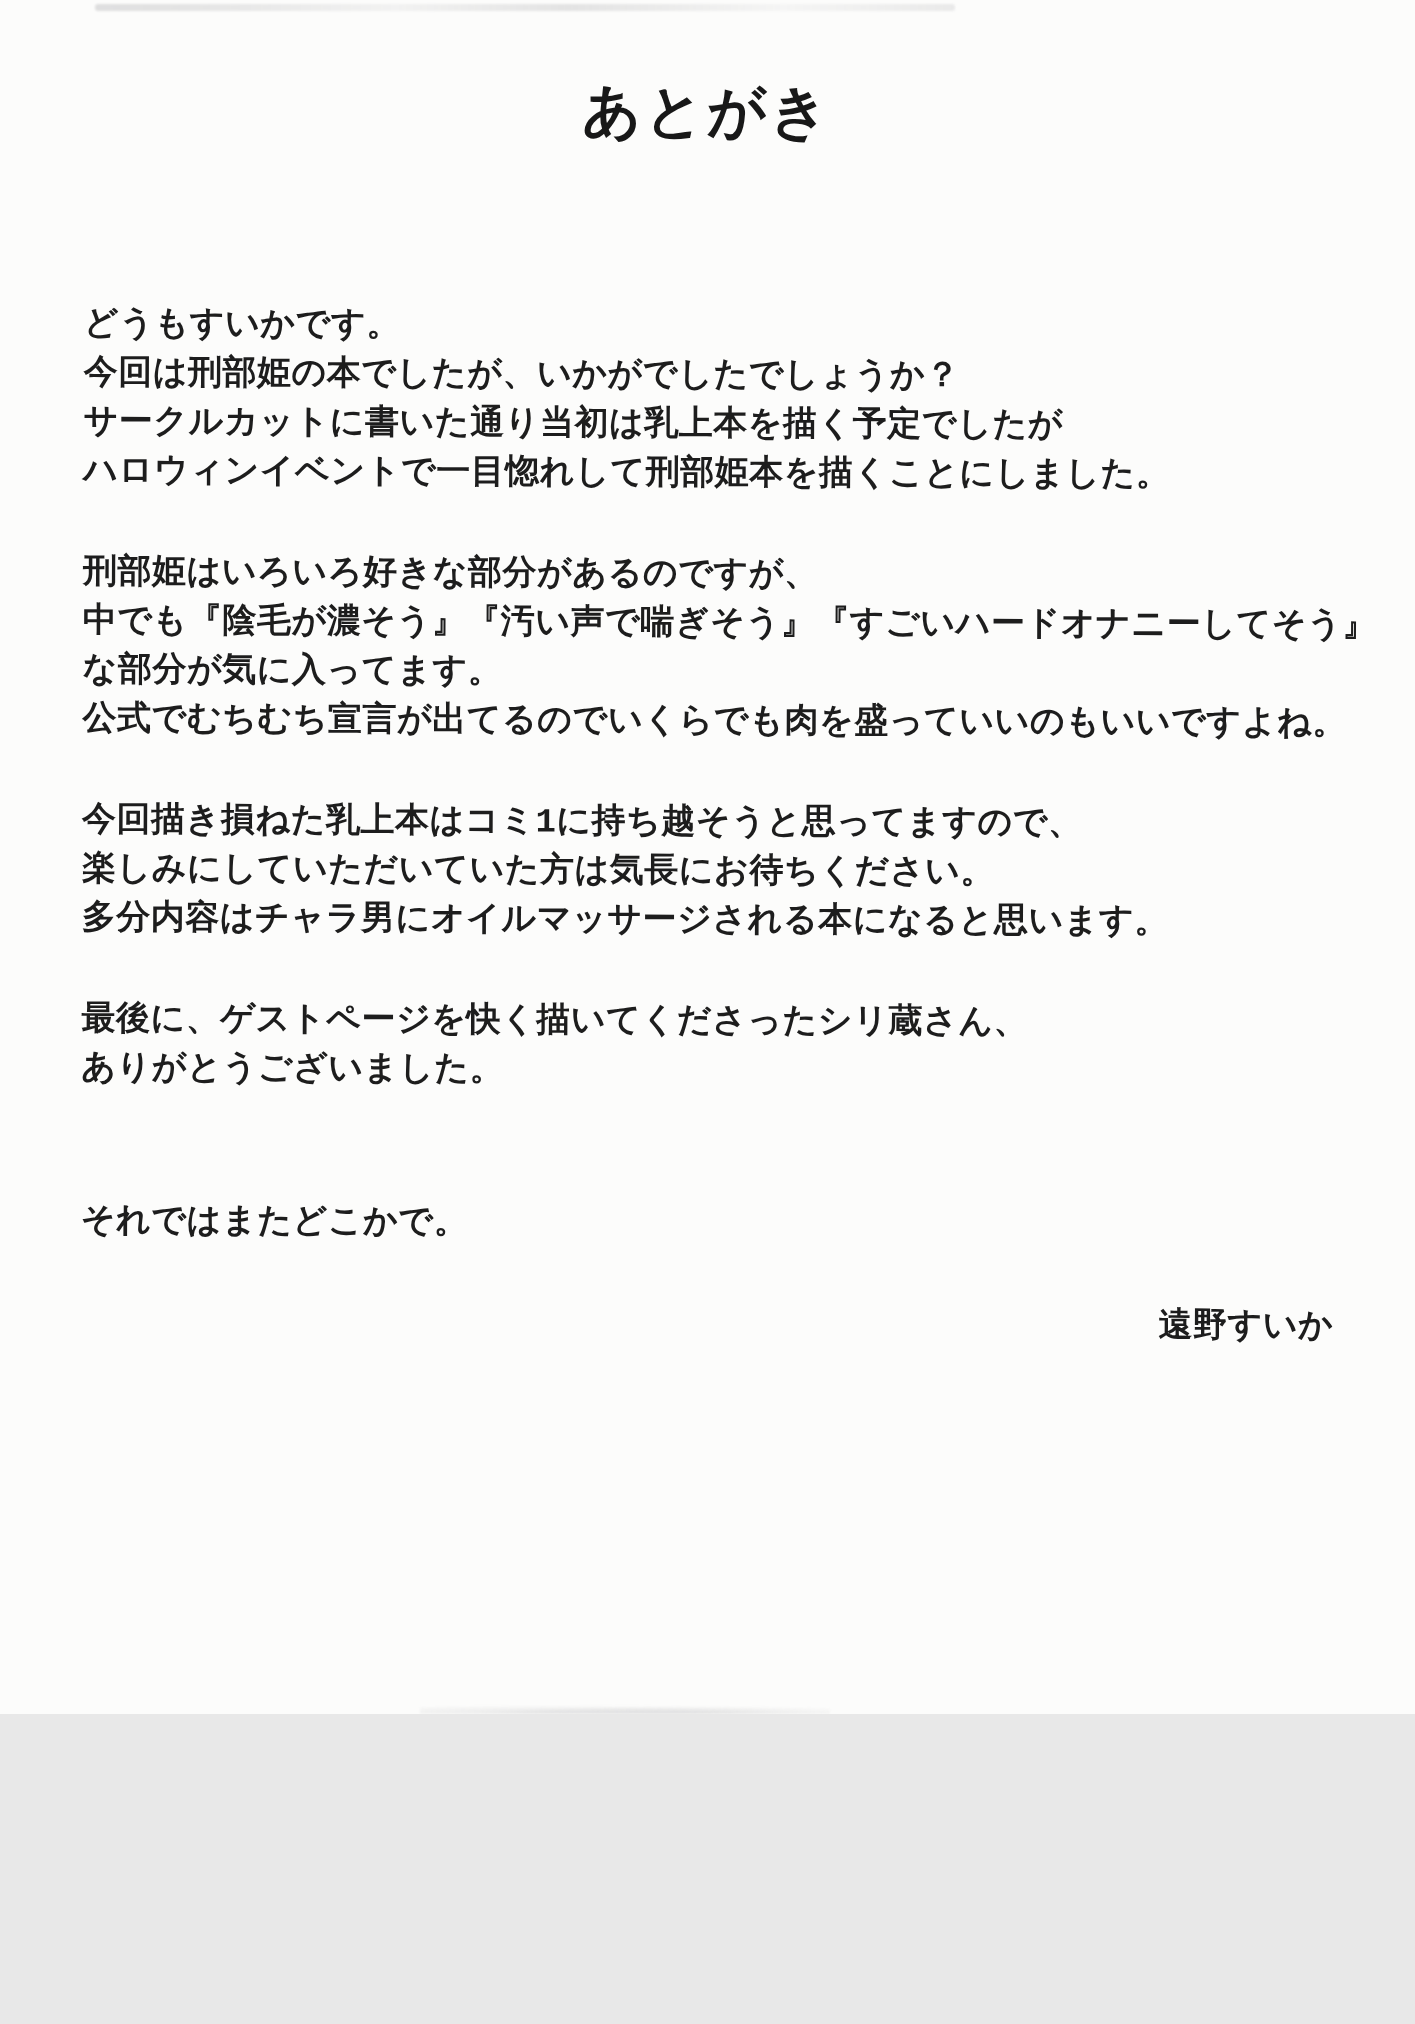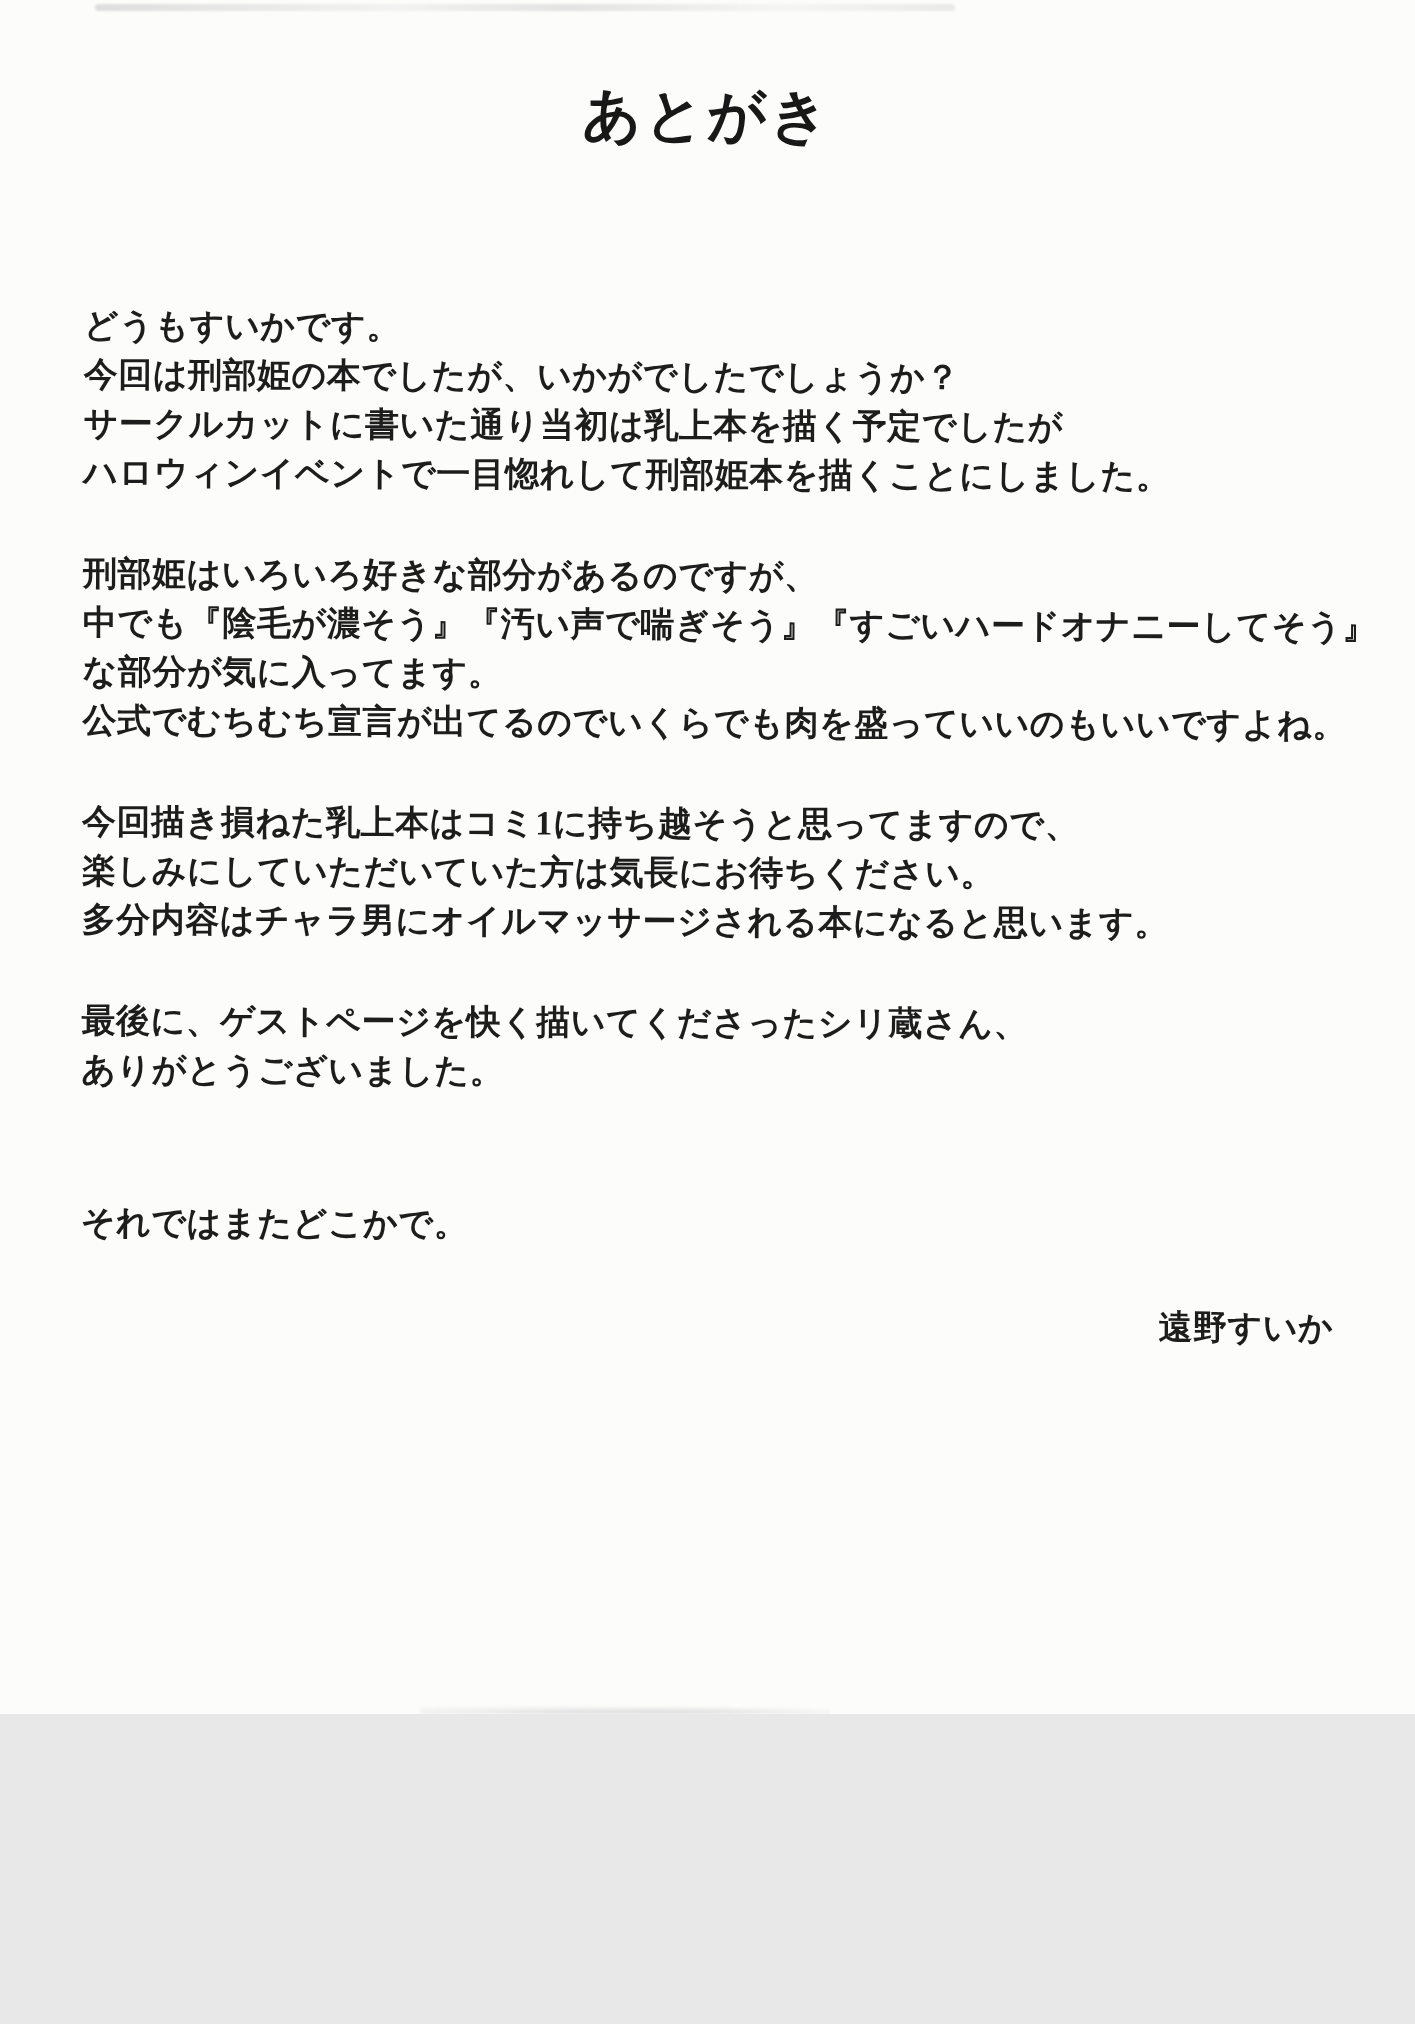--- a/index.html
+++ b/index.html
@@ -7,21 +7,21 @@
     padding: 0;
     background: #e8e8e8;
   }
   .page {
     position: relative;
     width: 1415px;
     height: 1714px;
     margin: 0 auto;
     background: #fcfcfb;
     overflow: hidden;
-    font-family: Liberation Serif, serif;
+    font-family: Liberation Mono, monospace;
     color: #1d1d1d;
   }
   
   .print {
     position: absolute;
     inset: 0;
     transform: rotate(0.2deg);
     transform-origin: 50% 0;
   }
   .title {

